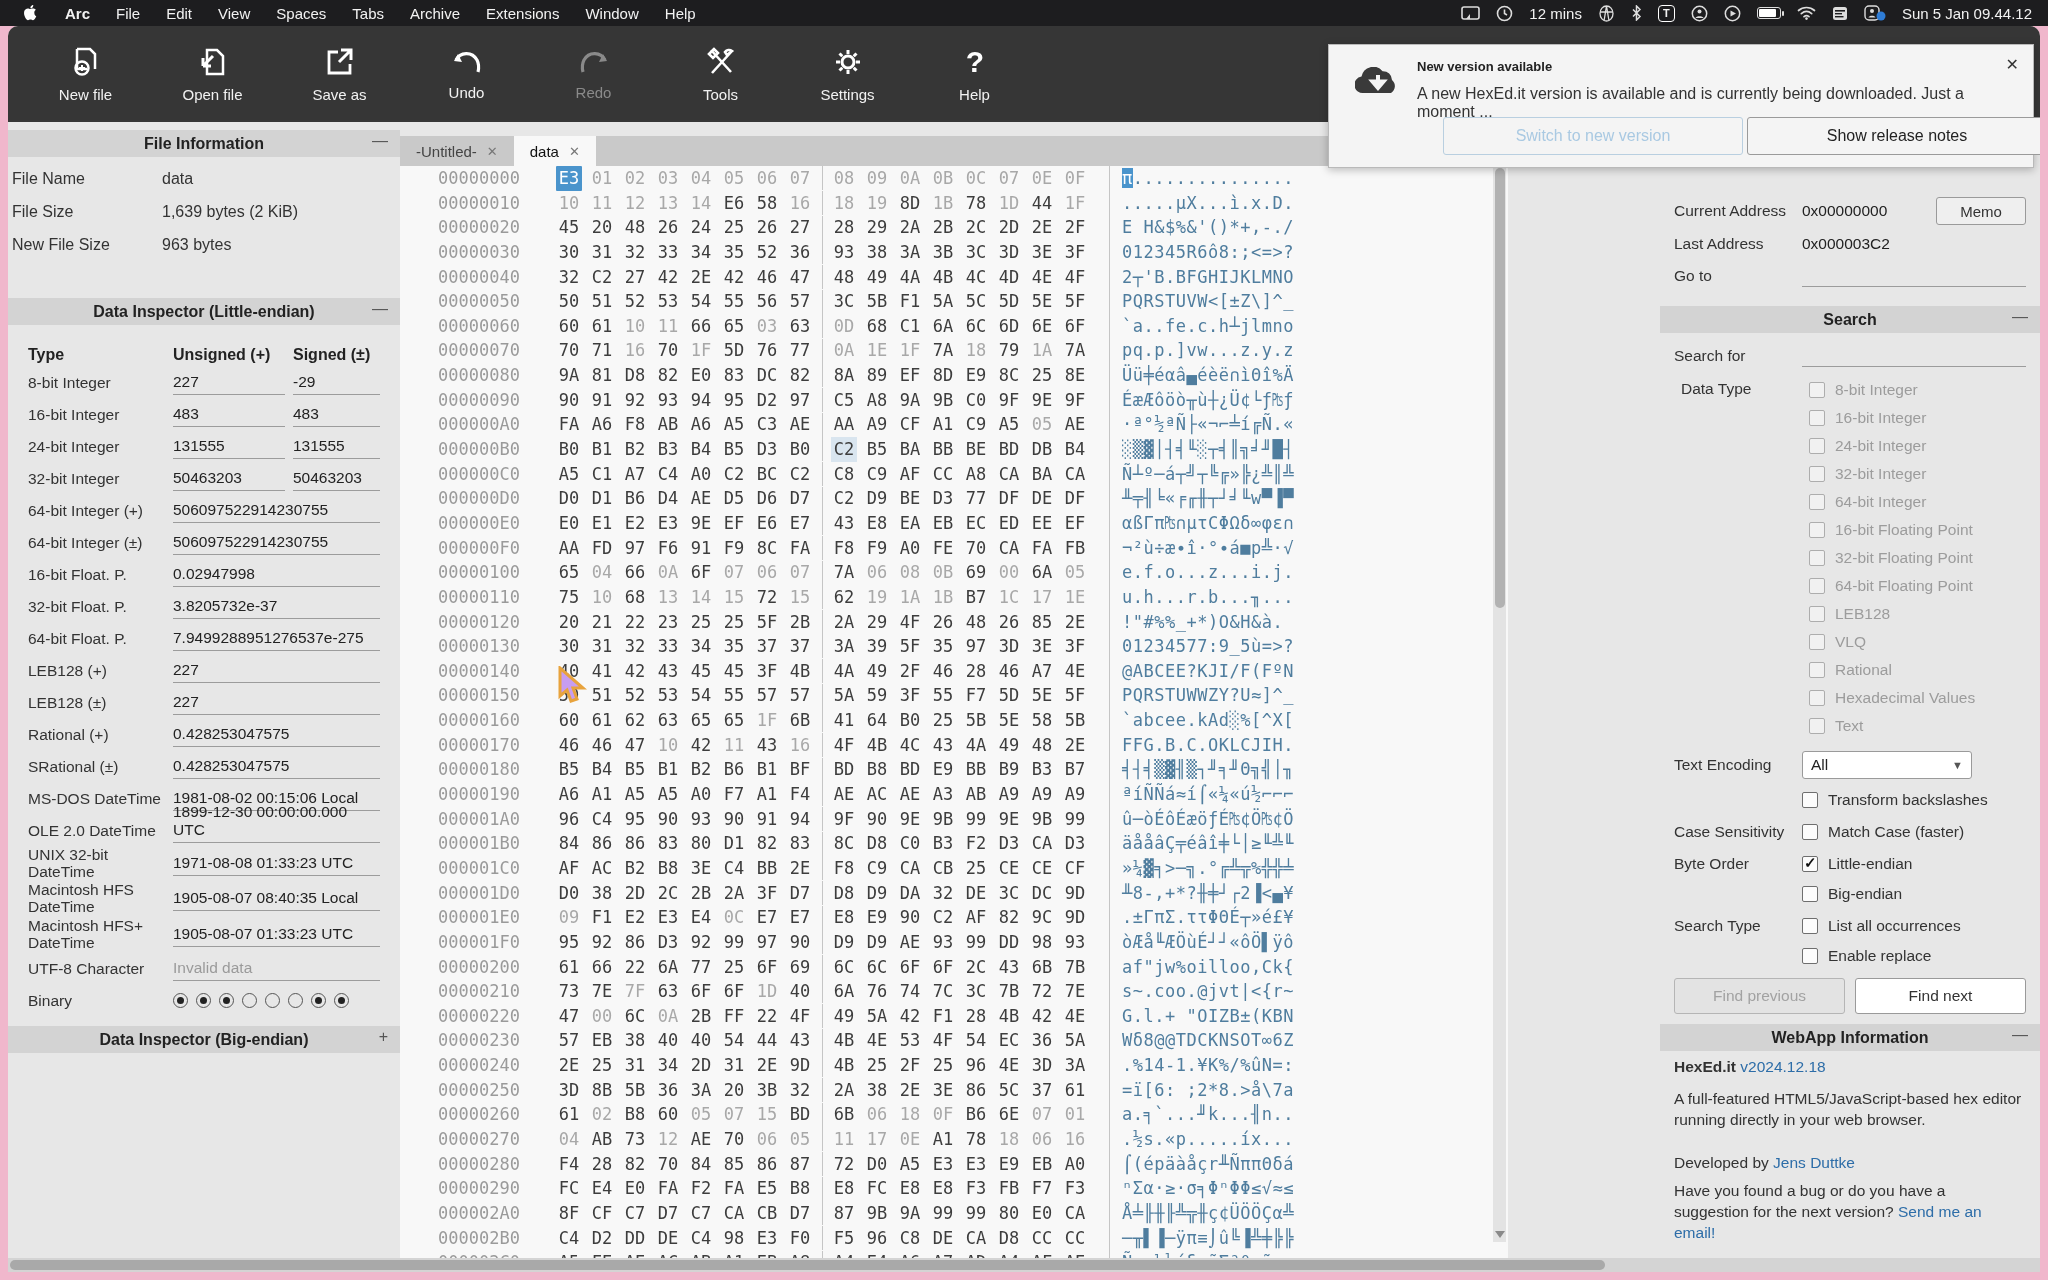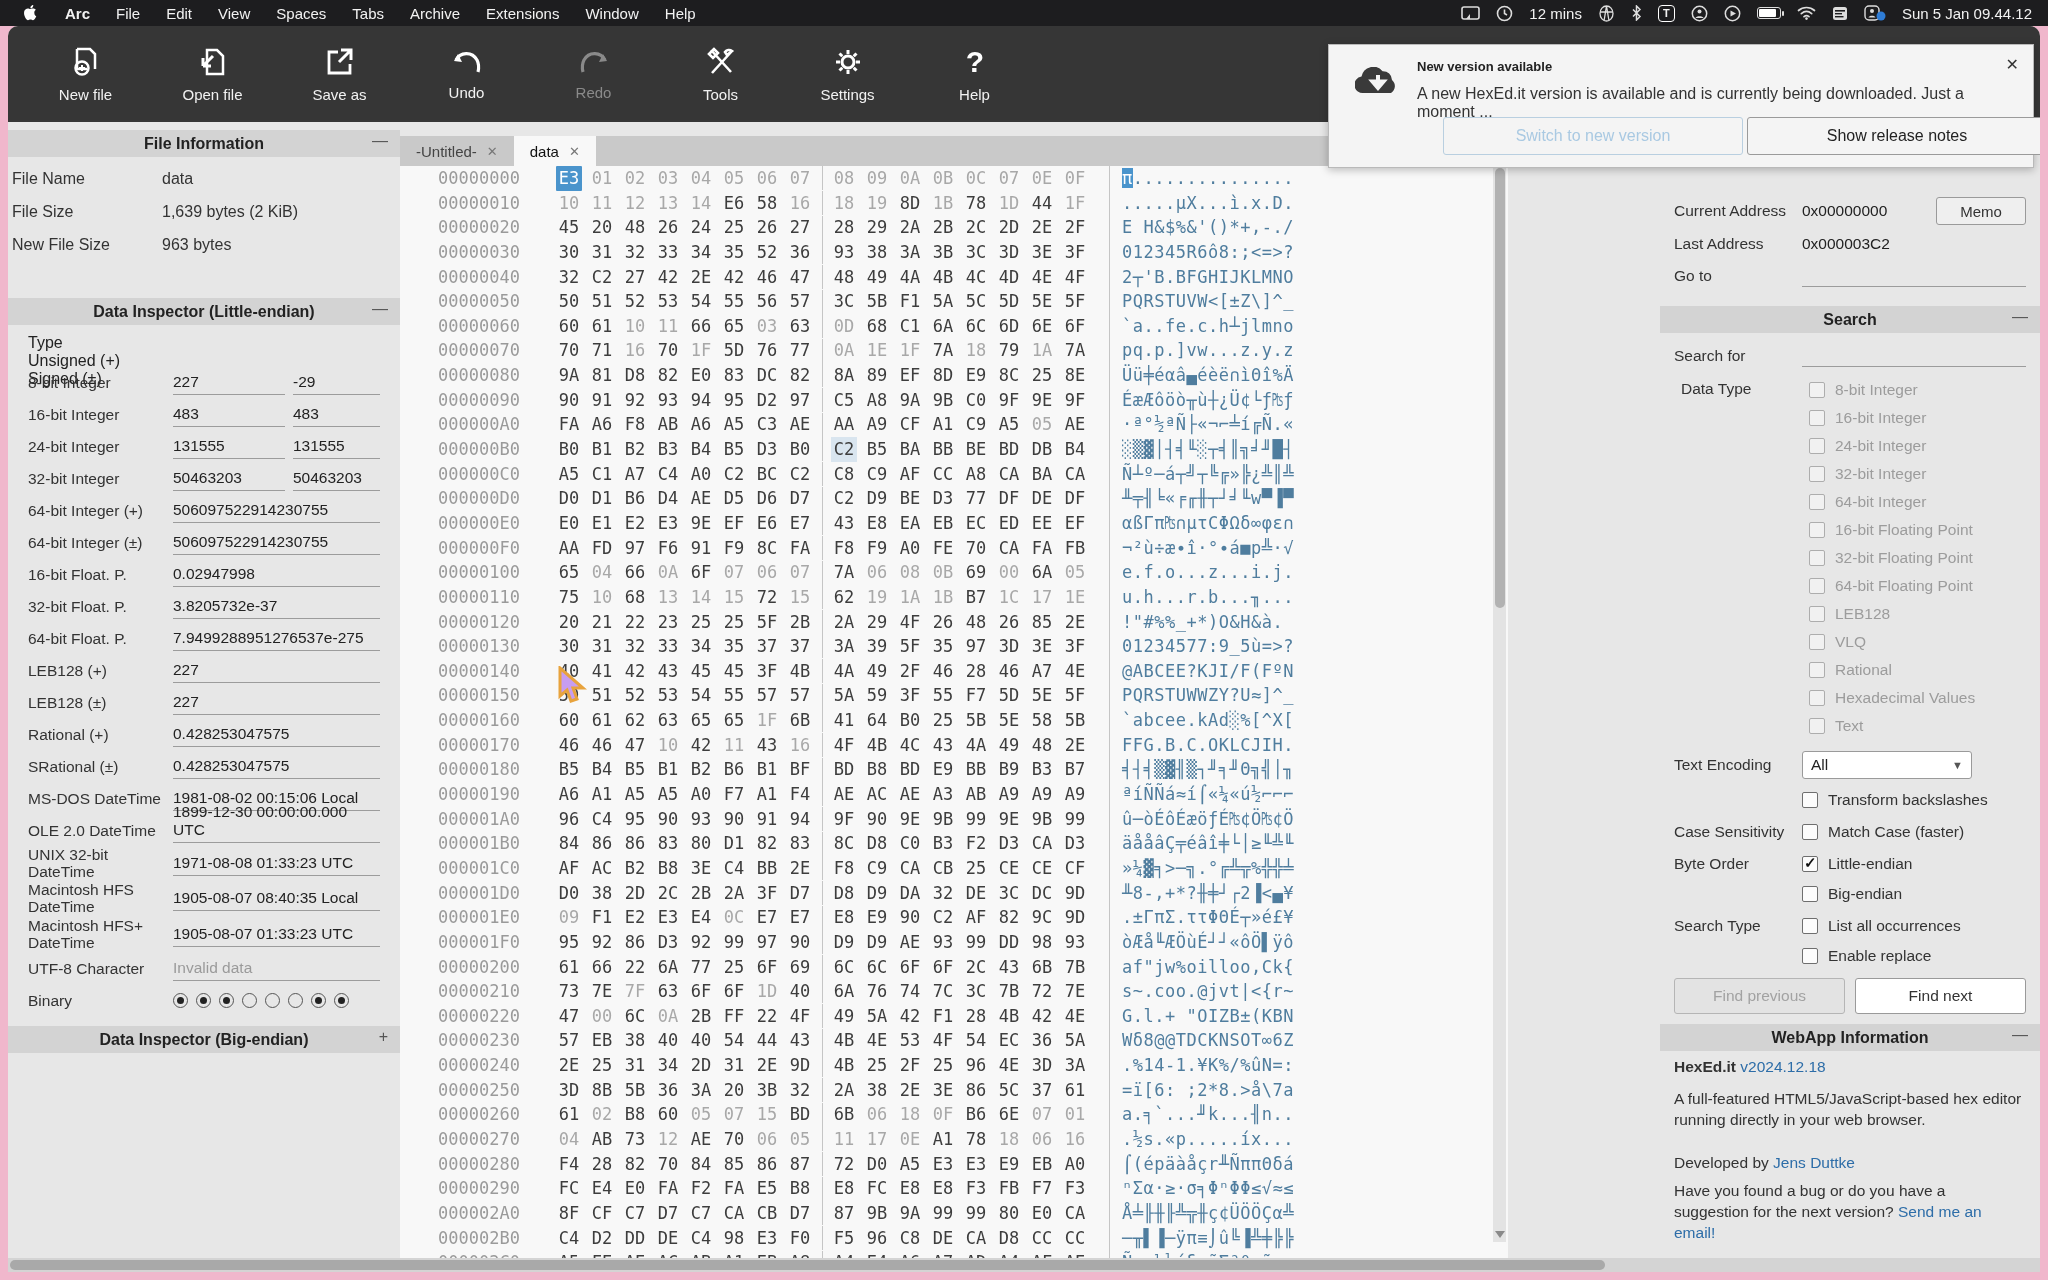--- a/index.html
+++ b/index.html
@@ -50,21 +50,21 @@
   .leftpanel { position:absolute; left:0; top:0; width:392px; height:100%; background:#e7e7e7; font-size:16px; }
   .panel-h { background:#d3d3d3; height:27px; display:flex; align-items:center; justify-content:center;
              font-weight:bold; color:#222; position:relative; font-size:16px; }
   .panel-h .coll { position:absolute; right:12px; top:2px; font-weight:normal; color:#555; cursor:pointer; }
   .fi-header { position:absolute; left:0; top:8px; width:100%; }
   .fi-rows { position:absolute; left:0; top:40px; width:100%; }
   .fi-row { display:flex; height:33px; align-items:center; padding:0 4px; color:#333; }
   .fi-row .lab { width:150px; }
   .dile-header { position:absolute; left:0; top:176px; width:100%; }
   .di-cols { position:absolute; left:0; top:212px; width:100%; display:flex; padding:0 20px;
-             font-weight:normal; color:#222; height:30px; align-items:flex-start;flex-direction:column; }
+             font-weight:bold; color:#222; height:30px; align-items:flex-end; }
   .di-cols .c1 { width:145px; } .di-cols .c2 { width:120px; }
   .di-rows { position:absolute; left:0; top:244px; width:100%; }
   .di-row { display:flex; min-height:32px; align-items:center; padding:0 20px; color:#333; }
   .di-row .lab { width:145px; font-size:15.5px; line-height:17px; }
   .di-val { border-bottom:1px solid #9c9c9c; height:26px; display:flex; align-items:flex-end; padding-bottom:3px;
             font-size:15.5px; color:#222; }
   .di-val.v1 { width:112px; margin-right:8px; }
   .di-val.v2 { width:87px; }
   .di-val.wide { width:207px; }
   .di-val.muted { color:#9a9a9a; }

